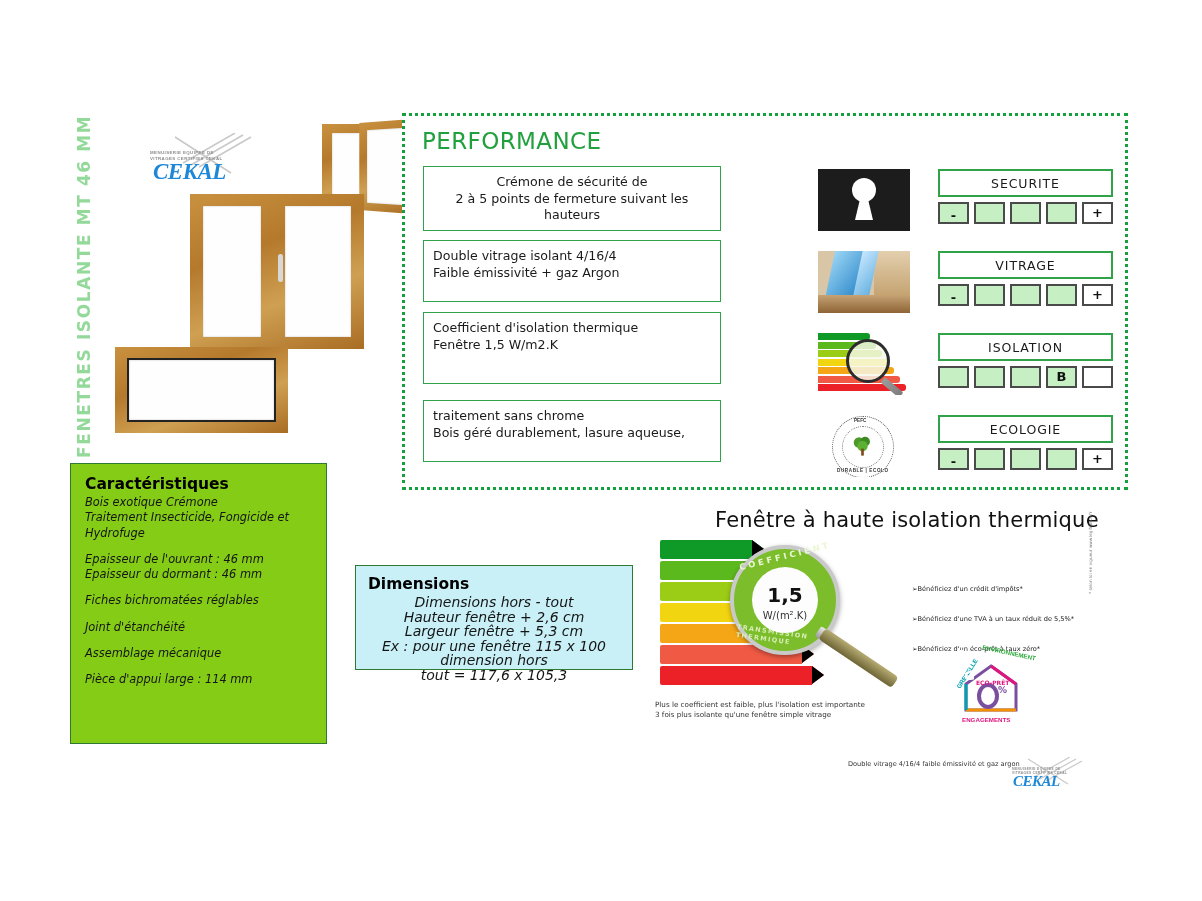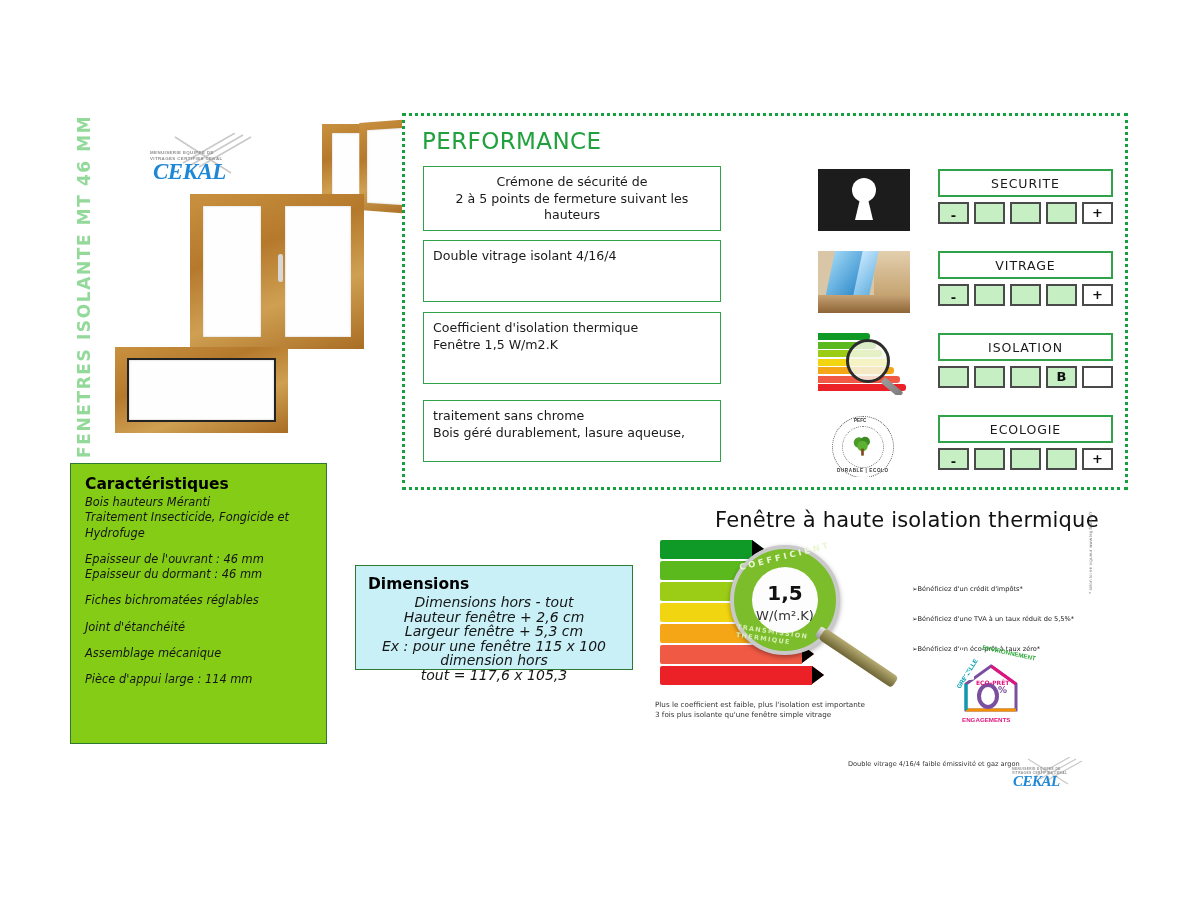--- a/index.html
+++ b/index.html
@@ -199,21 +199,21 @@
     background:#7bbd2a;border:4px solid #c9c9c9;box-sizing:border-box;
     box-shadow:0 2px 5px rgba(0,0,0,.35);
   }
   .magnif .inner{
     position:absolute;left:22px;top:22px;width:66px;height:66px;border-radius:50%;
     background:#fdfdfd;display:flex;flex-direction:column;
     align-items:center;justify-content:center;
   }
   .magnif .val{font-size:20px;font-weight:bold;color:#111;line-height:30px;
     font-family:"DejaVu Sans", sans-serif;}
-  .magnif .unit{font-size:13px;color:#333;font-family:"DejaVu Sans", sans-serif;}
+  .magnif .unit{font-size:10px;color:#333;font-family:"DejaVu Sans", sans-serif;}
   .magnif .arc1{
     position:absolute;left:8px;top:6px;font-size:8.4px;font-weight:bold;color:#eaf7d3;
     letter-spacing:3px;transform:rotate(-14deg);font-family:"DejaVu Sans", sans-serif;
   }
   .magnif .arc2{
     position:absolute;left:6px;bottom:9px;font-size:6.4px;font-weight:bold;color:#d8eeb8;
     letter-spacing:1.4px;transform:rotate(8deg);font-family:"DejaVu Sans", sans-serif;
   }
   .magnif .handle{
     position:absolute;left:92px;top:82px;width:88px;height:13px;
@@ -291,20 +291,21 @@
   <div class="perf">
     <div class="perf-title">PERFORMANCE</div>
 
     <div class="perf-box" style="left:18px;top:50px;width:298px;height:65px;text-align:center;">
       <div>Crémone de sécurité de</div>
       <div>2 à  5 points de fermeture suivant les</div>
       <div>hauteurs</div>
     </div>
     <div class="perf-box" style="left:18px;top:124px;width:298px;height:62px;">
       <div>Double vitrage isolant 4/16/4</div>
+      <div>Faible émissivité + gaz Argon</div>
     </div>
     <div class="perf-box" style="left:18px;top:196px;width:298px;height:72px;">
       <div>Coefficient d'isolation thermique</div>
       <div>Fenêtre 1,5 W/m2.K</div>
     </div>
     <div class="perf-box" style="left:18px;top:284px;width:298px;height:62px;">
       <div>traitement sans chrome</div>
       <div>Bois géré durablement, lasure aqueuse,</div>
     </div>
 
@@ -385,21 +386,21 @@
         <div class="bx"></div>
         <div class="bx"></div>
         <div class="bx"></div>
         <div class="bx empty">+</div>
       </div>
     </div>
   </div>
 
   <div class="carac">
     <h3>Caractéristiques</h3>
-    <p>Bois hauteurs Méranti</p>
+    <p>Bois exotique Crémone</p>
     <p>Traitement Insecticide, Fongicide et</p>
     <p>Hydrofuge</p>
     <div class="gap"></div>
     <p>Epaisseur de l'ouvrant : 46 mm</p>
     <p>Epaisseur du dormant : 46 mm</p>
     <div class="gap"></div>
     <p>Fiches bichromatées réglables</p>
     <div class="gap"></div>
     <p>Joint d'étanchéité</p>
     <div class="gap"></div>

